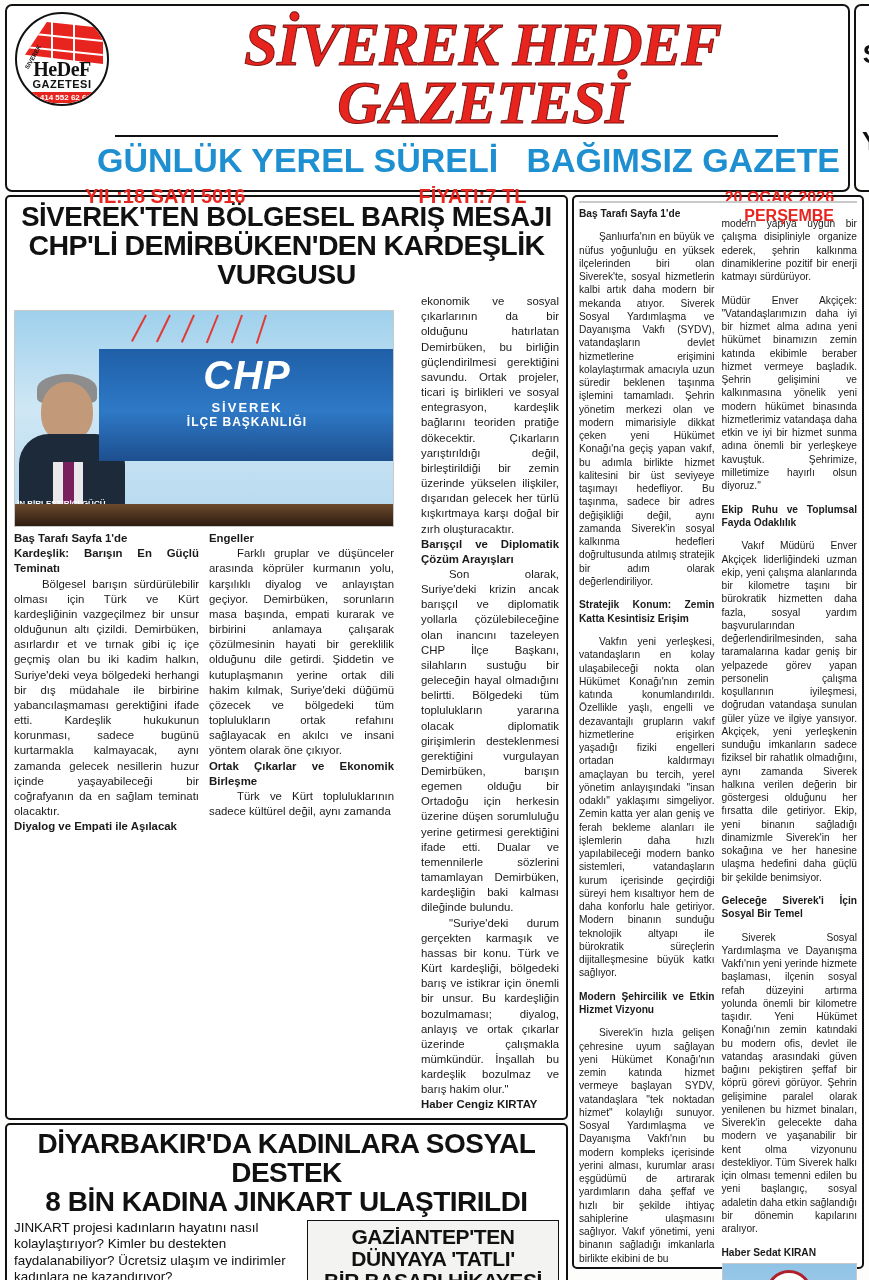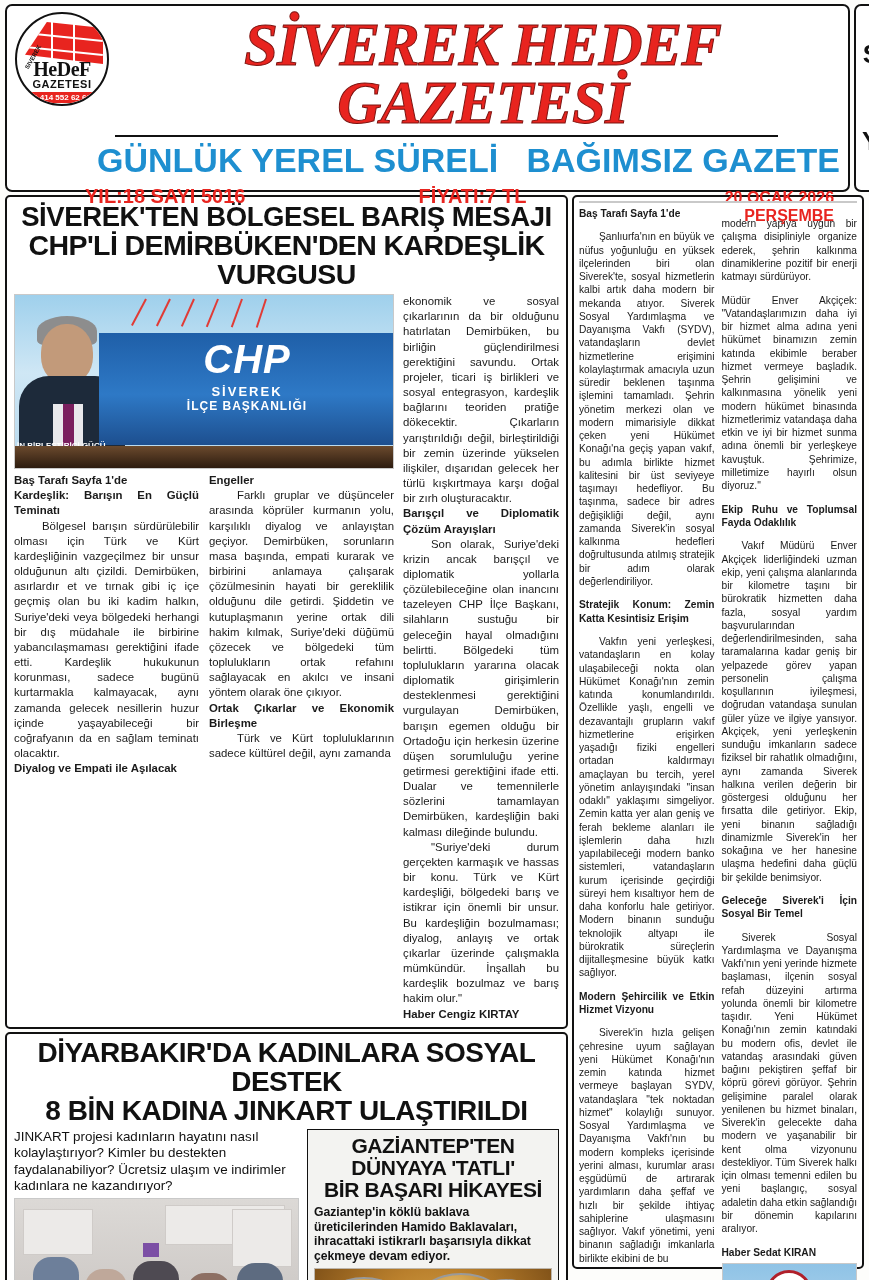--- a/index.html
+++ b/index.html
@@ -139,27 +139,28 @@
   }
   .hl-black {
     text-align: center; font-weight: bold; color: #111;
     line-height: 1.02; margin: 2px 0 5px 0;
   }
   .hl-black .l1 { font-size: 27.5px; display: block; letter-spacing: -0.4px; }
   .hl-black .l2 { font-size: 28.5px; display: block; letter-spacing: -0.6px; }
 
   .s1-grid { display: flex; gap: 9px; }
   .s1-left { flex: 0 0 380px; }
-  .s1-right { flex: 1; }
+  .s1-right { flex: 1; margin-left: 18px; }
   .photo-chp {
-    width: 380px; height: 175px;
+    width: 380px; height: 217px;
     background:
       linear-gradient(180deg, #9fd0ec 0%, #cfe7f5 45%, #b5d8ee 100%);
     position: relative; overflow: hidden;
     border: 1px solid #c9c9c9;
+    margin-top: 16px;
   }
   .chp-panel {
     position: absolute; left: 84px; top: 38px; width: 296px; height: 112px;
     background: linear-gradient(180deg,#1f5fa8 0%, #2e79c6 55%, #1d4f8f 100%);
   }
   .chp-panel .ctxt1 {
     color: #fff; font-weight: bold; font-style: italic;
     font-size: 40px; text-align: center; margin-top: 4px; letter-spacing: 1px;
   }
   .chp-panel .ctxt2 {

